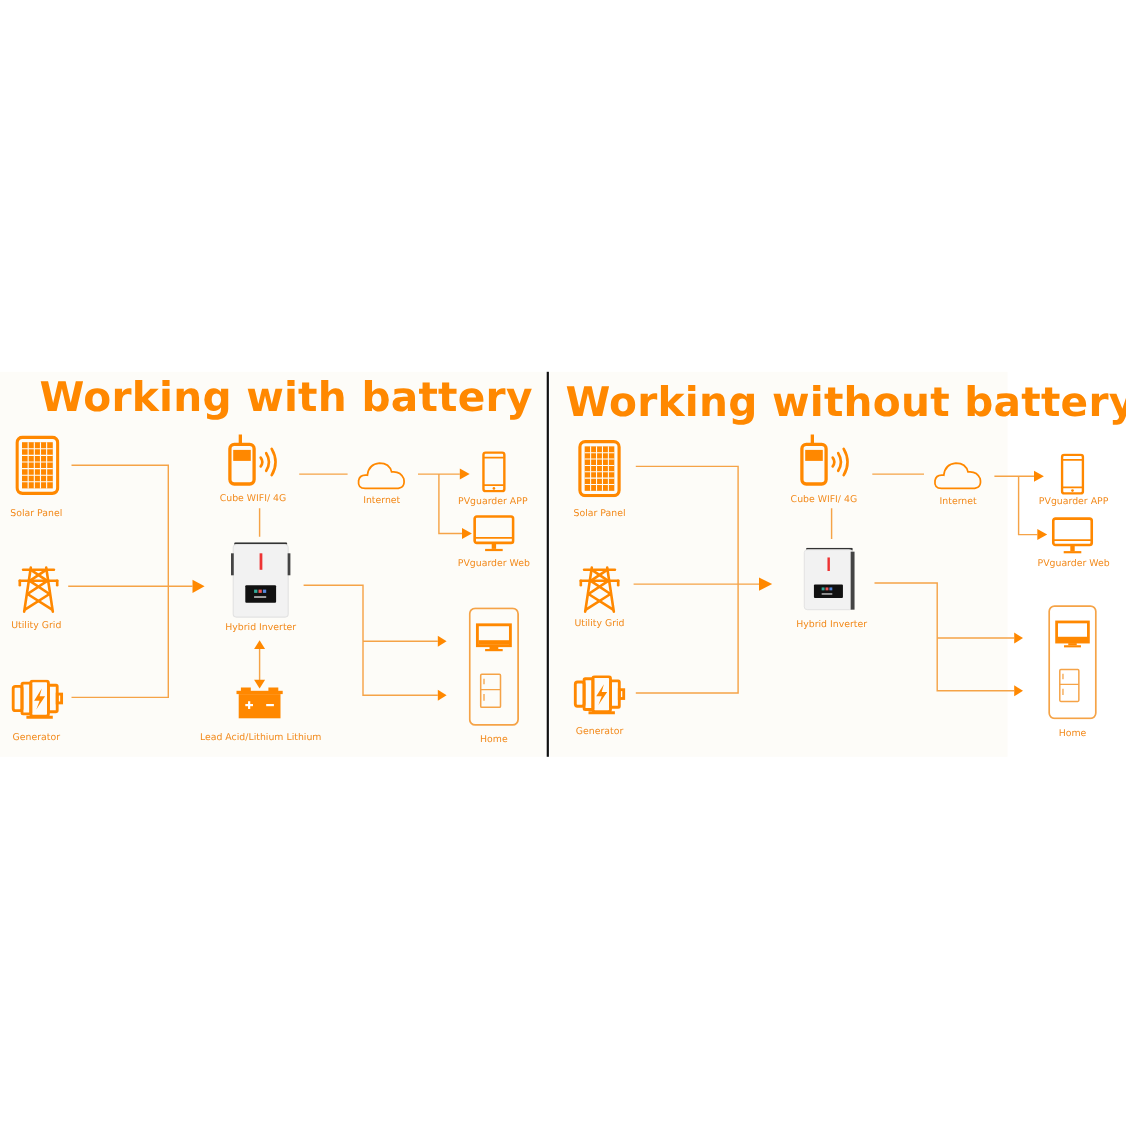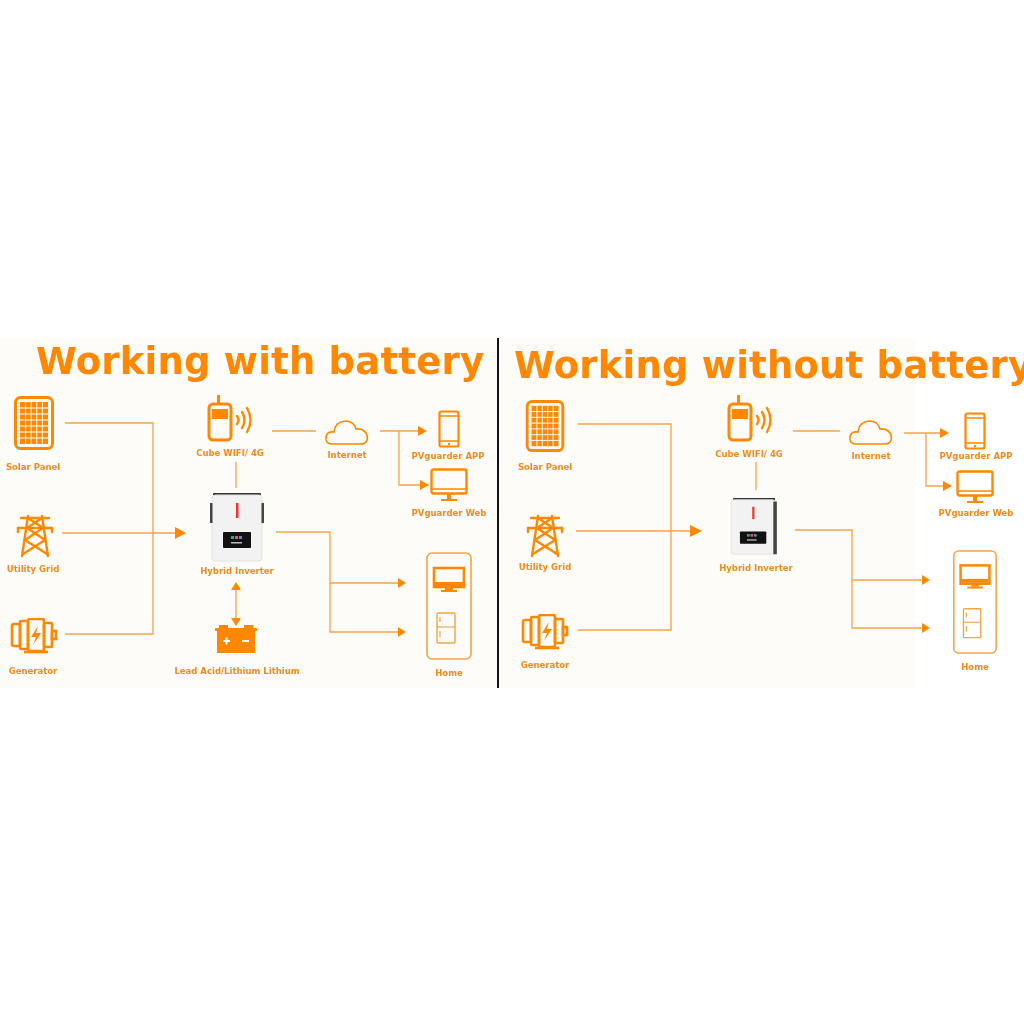--- a/index.html
+++ b/index.html
@@ -2,21 +2,21 @@
 <html><head>
 <meta charset="utf-8">
 <style>
   html, body { margin: 0; padding: 0; }
   body { width: 1024px; height: 1024px; background: #ffffff; position: relative; overflow: hidden; font-family: "DejaVu Sans", sans-serif; }
   .panel { position: absolute; top: 338px; height: 350px; background: #fdfcf8; }
   #panel-left { left: 0; width: 496px; }
   #panel-right { left: 500px; width: 416px; }
   .divider { position: absolute; left: 497px; top: 338px; width: 2px; height: 350px; background: #111; }
   .title { position: absolute; font-weight: bold; color: #ff8800; font-size: 37px; letter-spacing: 0.2px; white-space: nowrap; }
-  .lbl { position: absolute; font-size: 8.5px; font-weight: bold; color: #f28a1c; white-space: nowrap; transform: translateX(-50%); }
+  .lbl { position: absolute; font-size: 8.5px; font-weight: normal; color: #f28a1c; white-space: nowrap; transform: translateX(-50%); }
   svg.wires { position: absolute; left: 0; top: 0; }
   .icon { position: absolute; }
 </style>
 </head>
 <body>
 
 <div class="panel" id="panel-left">
   <div class="title" style="left:36px; top:2px;">Working with battery</div>
 
   <svg class="wires" width="497" height="350">

